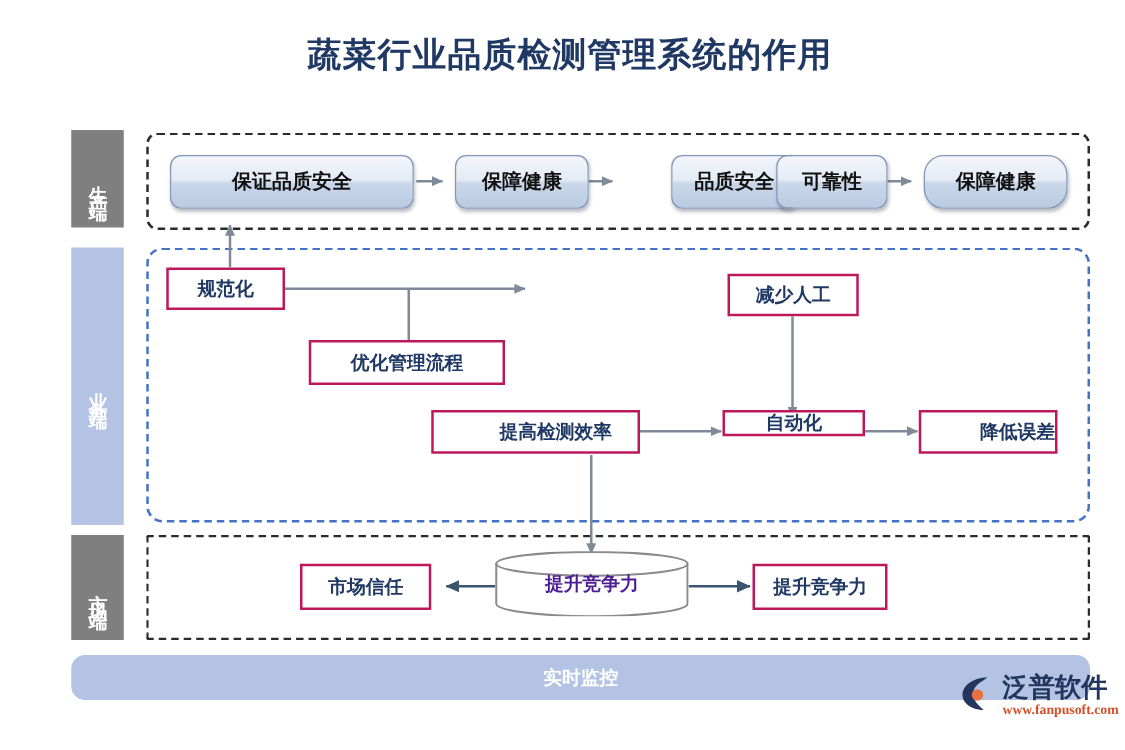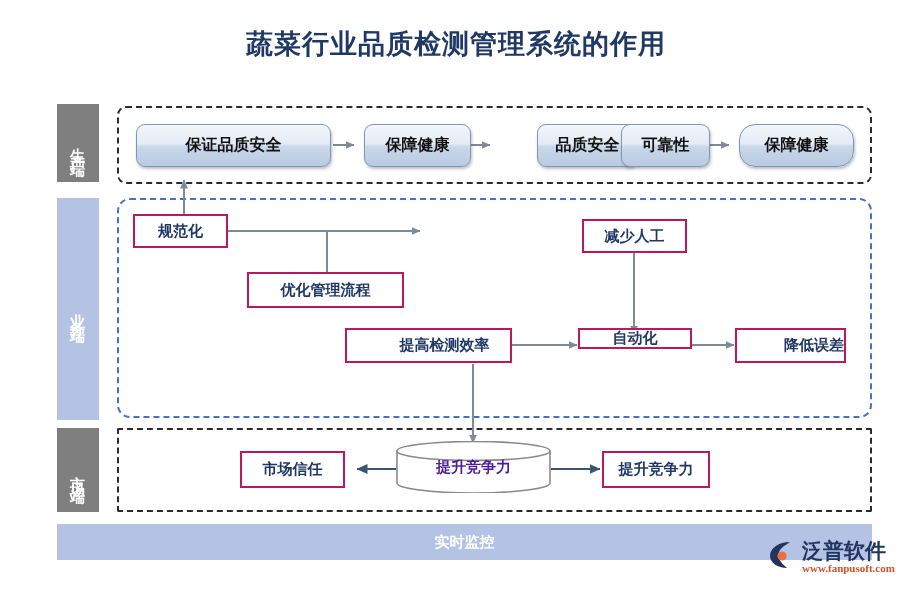--- a/index.html
+++ b/index.html
@@ -133,21 +133,21 @@
     left: 0; top: 0; width: 900px; height: 600px;
     pointer-events: none;
   }
 
   
   #bottom-bar {
     position: absolute;
     left: 57px; top: 524px; width: 815px; height: 36px;
     background: #b4c3e3;
     display: flex; align-items: center; justify-content: center;
-    color: #ffffff; font-weight: bold; font-size: 15px;
+    color: #ffffff; font-weight: bold; font-size: 15px; border-radius: 11px;
   }
 
   
   #watermark {
     position: absolute;
     left: 592px; top: 146px;
     display: flex; align-items: center; gap: 3px;
     opacity: 0.22;
     pointer-events: none;
   }

